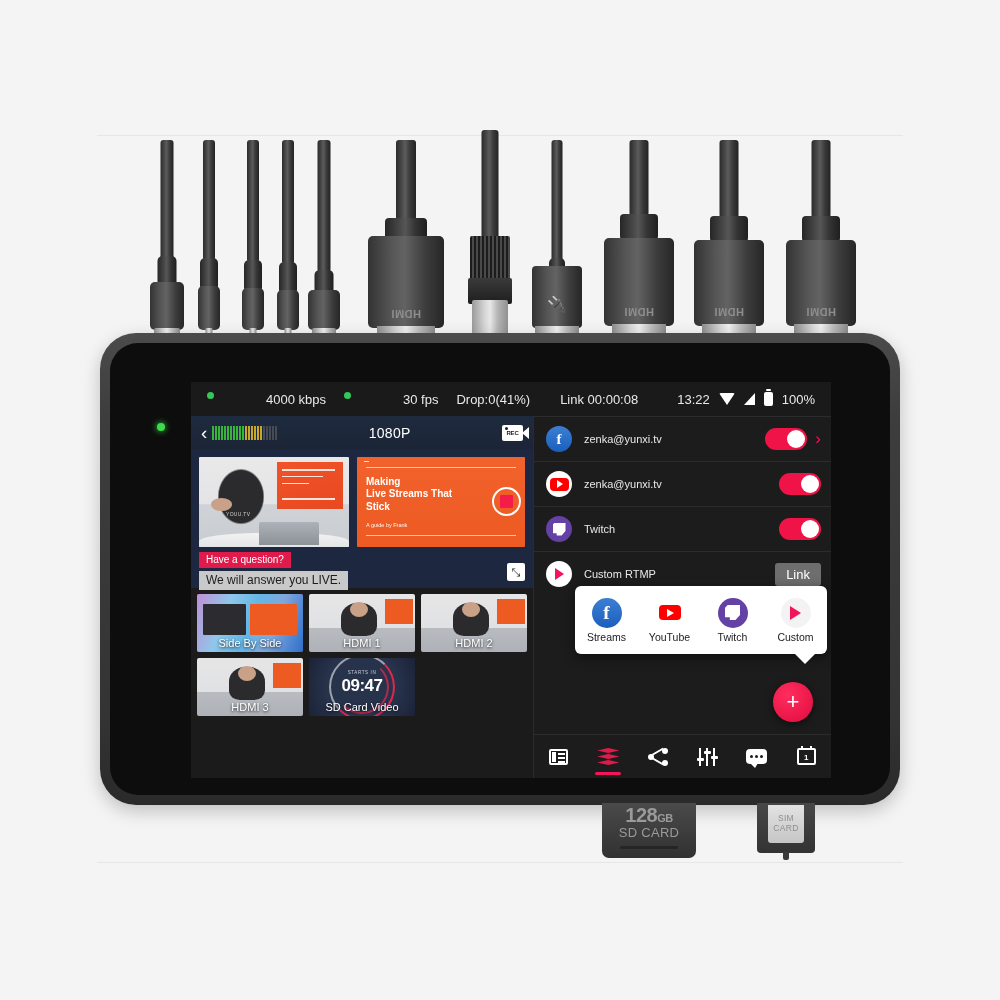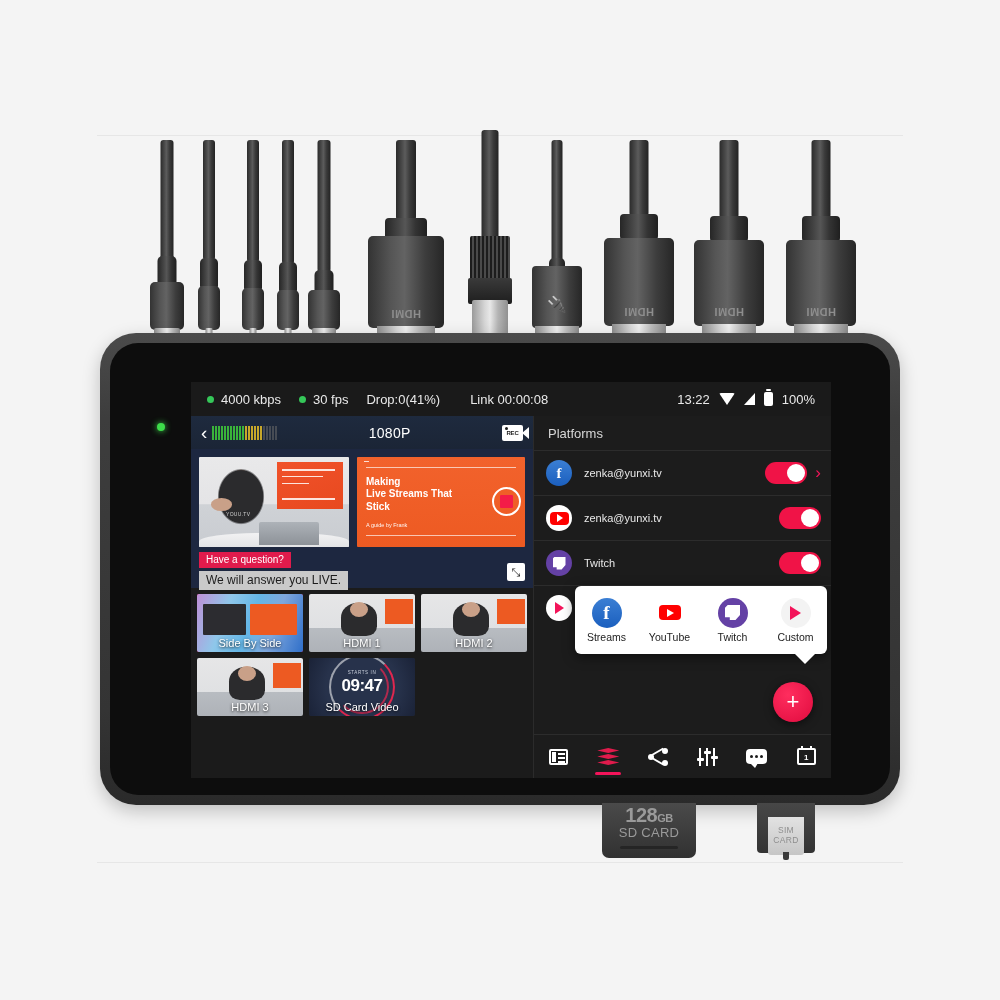--- a/index.html
+++ b/index.html
@@ -79,21 +79,21 @@
     position: absolute; left: 81px; top: 39px; width: 640px; height: 396px;
     background: #141414; overflow: hidden;
   }
 
   
   #statusbar {
     height: 34px; display: flex; align-items: center;
     padding: 0 16px; color: #e9e9e9; font-size: 13px; background: #1a1a1a;
   }
   .dot { width: 7px; height: 7px; border-radius: 50%; background: #35c759; margin-right: 7px; }
-  .sb-item { display: flex; align-items: center; }
+  .sb-item { display: flex; align-items: flex-start; gap: 45px; }
   .sb-gap { width: 18px; }
   .sb-right { margin-left: auto; display: flex; align-items: center; gap: 9px; }
   .ico-wifi { width: 0; height: 0; border-left: 8px solid transparent; border-right: 8px solid transparent; border-top: 12px solid #fff; border-radius: 2px; }
   .ico-sig { width: 0; height: 0; border-left: 11px solid transparent; border-bottom: 12px solid #fff; }
   .ico-bat { width: 9px; height: 14px; background: #fff; border-radius: 2px; position: relative; }
   .ico-bat:after { content:""; position:absolute; top:-3px; left:2px; width:5px; height:2px; background:#fff; border-radius:1px; }
 
   #body { display: flex; height: 362px; }
 
   
@@ -265,21 +265,21 @@
             background: linear-gradient(180deg,#4a4a4a 0%,#3b3b3b 60%,#313131 100%);
             border-radius: 0 0 7px 7px; color: #9a9a9a; text-align: center; }
   #sdcard .cap1 { font-size: 20px; font-weight: 700; letter-spacing: -.5px; padding-top: 1px; }
   #sdcard .cap1 small { font-size: 11px; font-weight: 700; }
   #sdcard .cap2 { font-size: 13px; letter-spacing: .3px; margin-top: -2px; }
   #sdcard .notch { width: 58px; height: 3px; background: #252525; border-radius: 2px; margin: 6px auto 0; }
   #simtray { position: absolute; left: 757px; top: 803px; width: 58px; height: 50px;
              background: linear-gradient(180deg,#474747,#333); border-radius: 0 0 4px 4px; }
   #simtray .plate { position: absolute; left: 11px; top: 2px; width: 36px; height: 38px;
              background: linear-gradient(180deg,#e2e2e2,#c6c6c6); border-radius: 0 0 3px 3px;
-             color: #8e8e8e; font-size: 8.5px; text-align: center; line-height: 1.15; padding-top: 9px; letter-spacing: .3px; margin-top: 12px; }
+             color: #8e8e8e; font-size: 8.5px; text-align: center; line-height: 1.15; padding-top: 9px; letter-spacing: .3px; }
   #simtray .pin { position:absolute; left:26px; bottom:-7px; width:6px; height:8px; background:#3a3a3a; border-radius:0 0 2px 2px; }
 </style>
 </head>
 <body>
 
 <div id="stage">
 
   <div class="hairline" id="hair-top"></div>
   <div class="hairline" id="hair-bot"></div>
 
@@ -509,21 +509,20 @@
                     <div class="ring2"></div>
                     <div class="si">STARTS IN</div>
                     <div class="cd">09:47</div>
                   </div>
                   <div class="cap">SD Card Video</div>
                 </div>
               </div>
           </div>
 
           <div id="right">
-            <div id="plat-head">Platforms</div>
             <div id="prows">
                 <div class="prow">
                   <span class="pico fb">f</span>
                   <span class="plabel">zenka@yunxi.tv</span>
                   <span class="toggle"></span>
                   <span class="chev">›</span>
                 </div>
                 <div class="prow">
                   <span class="pico yt">
                     <i></i>

